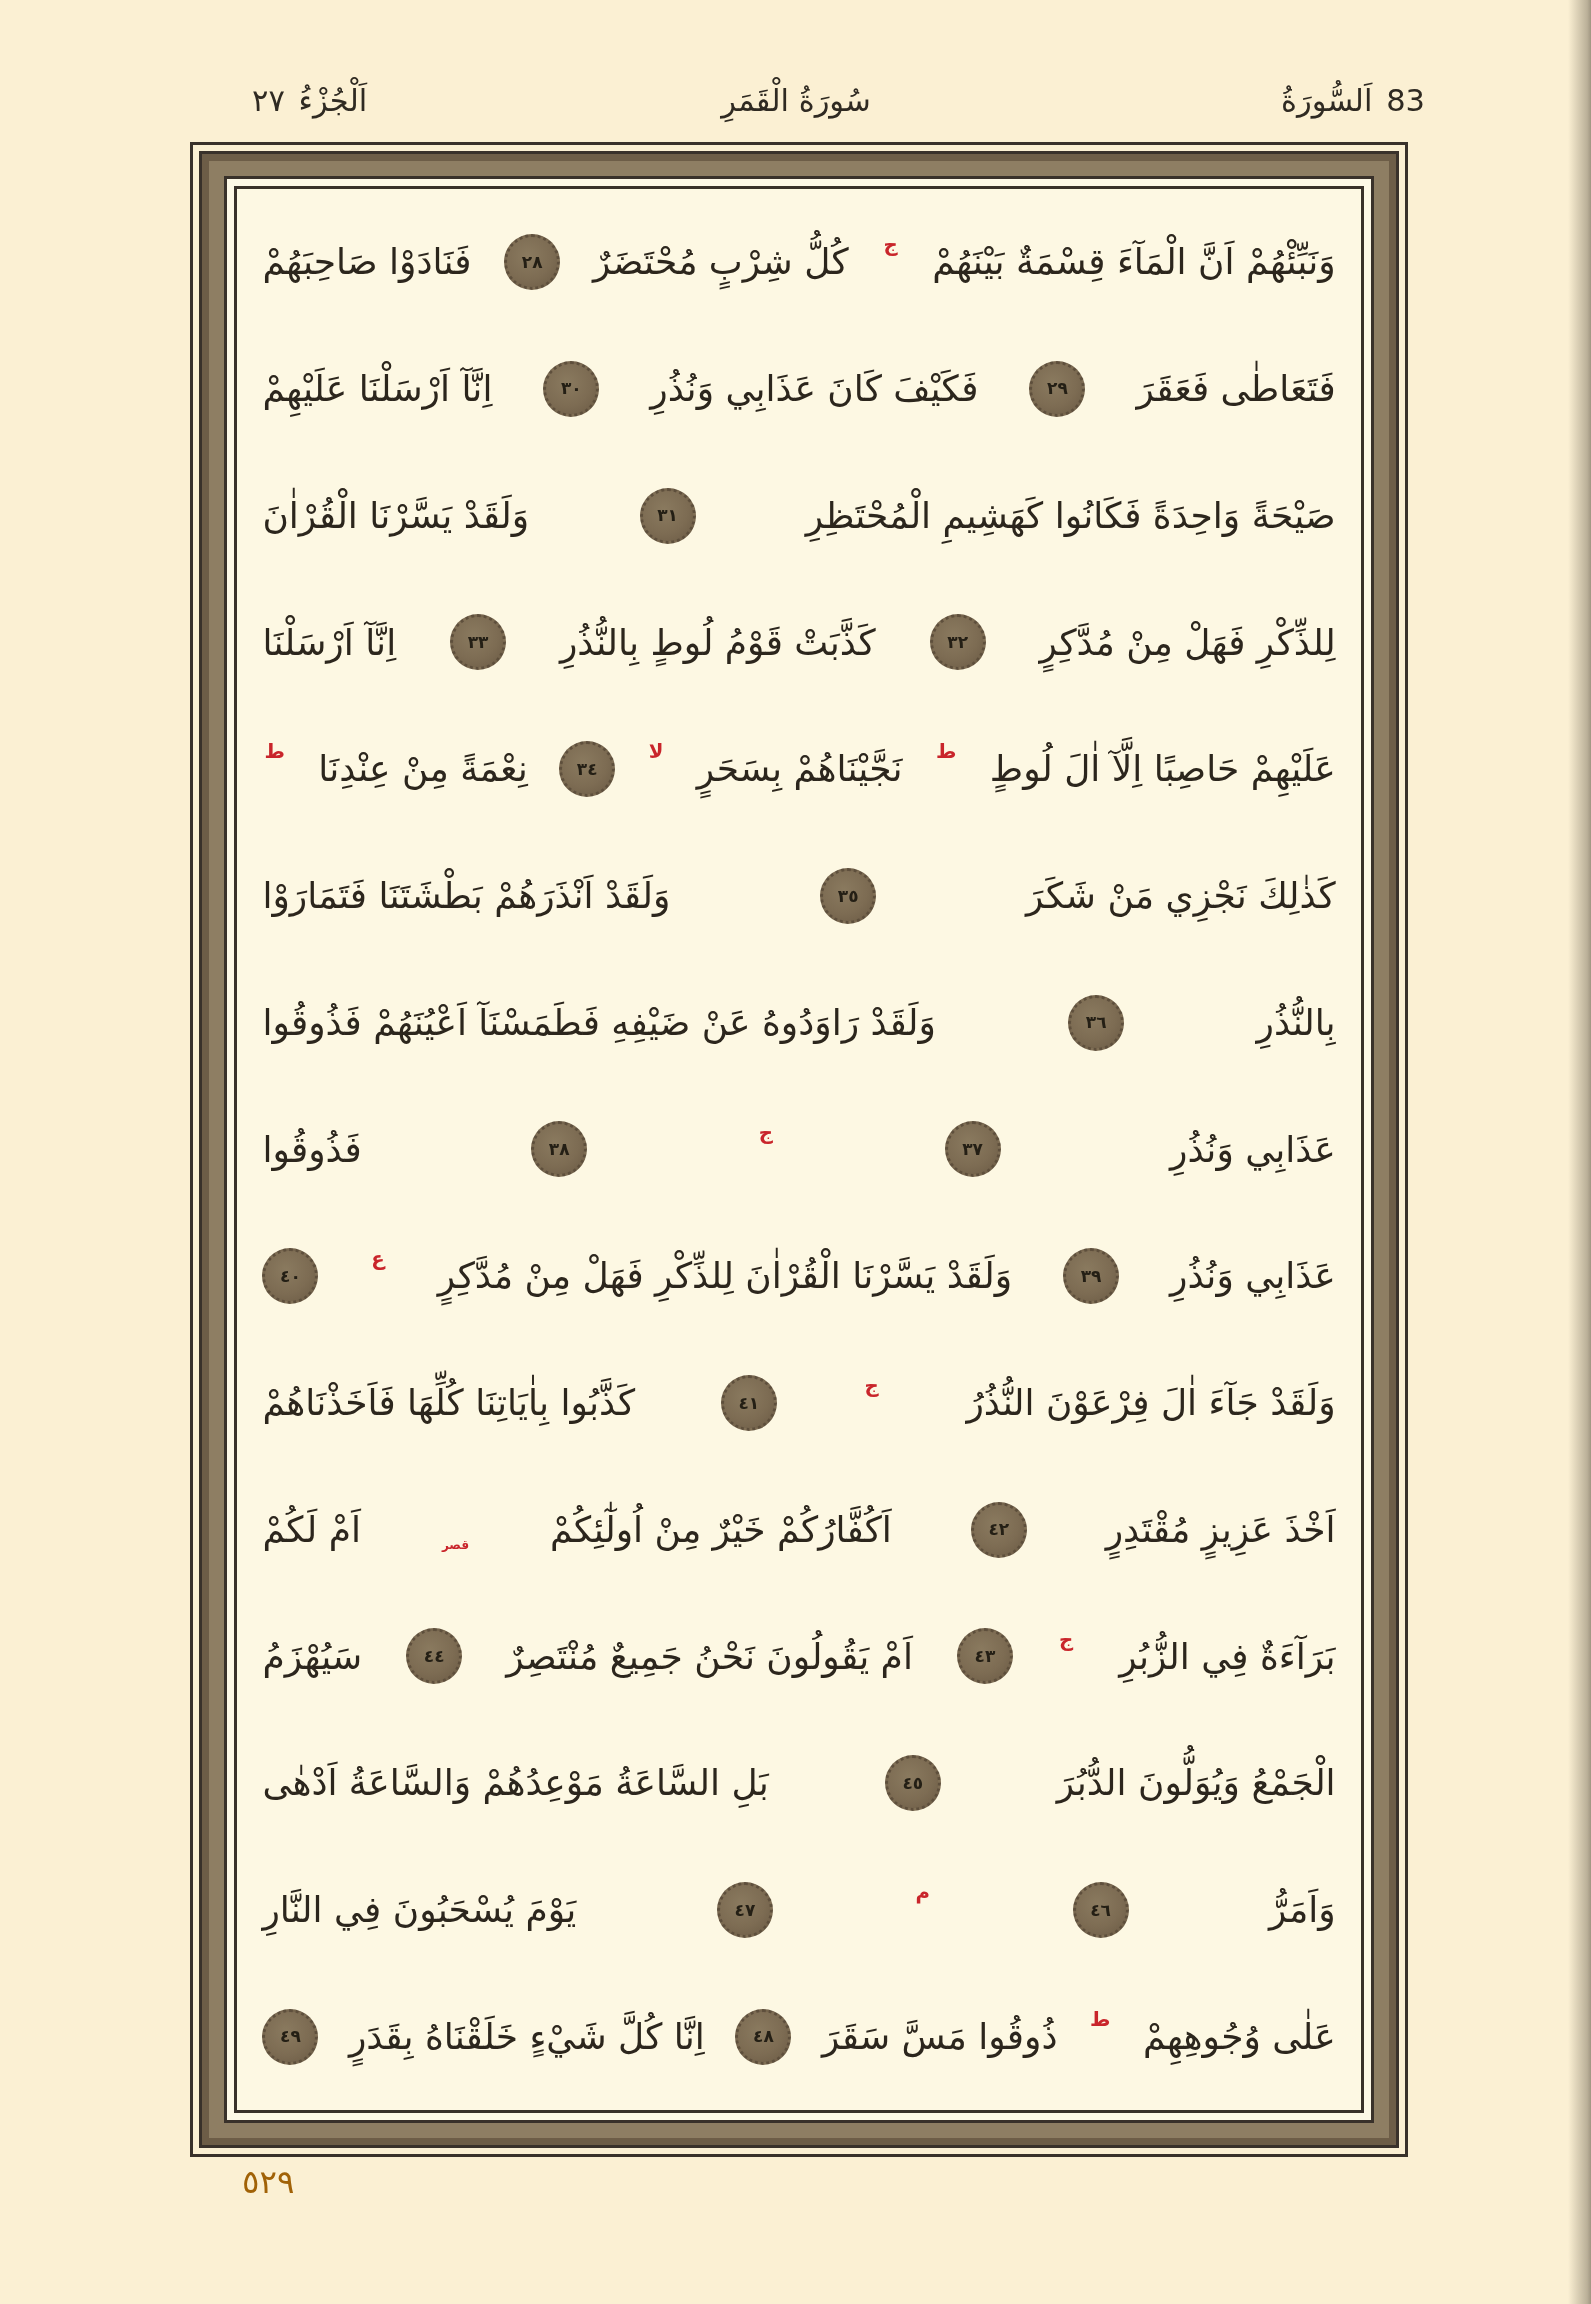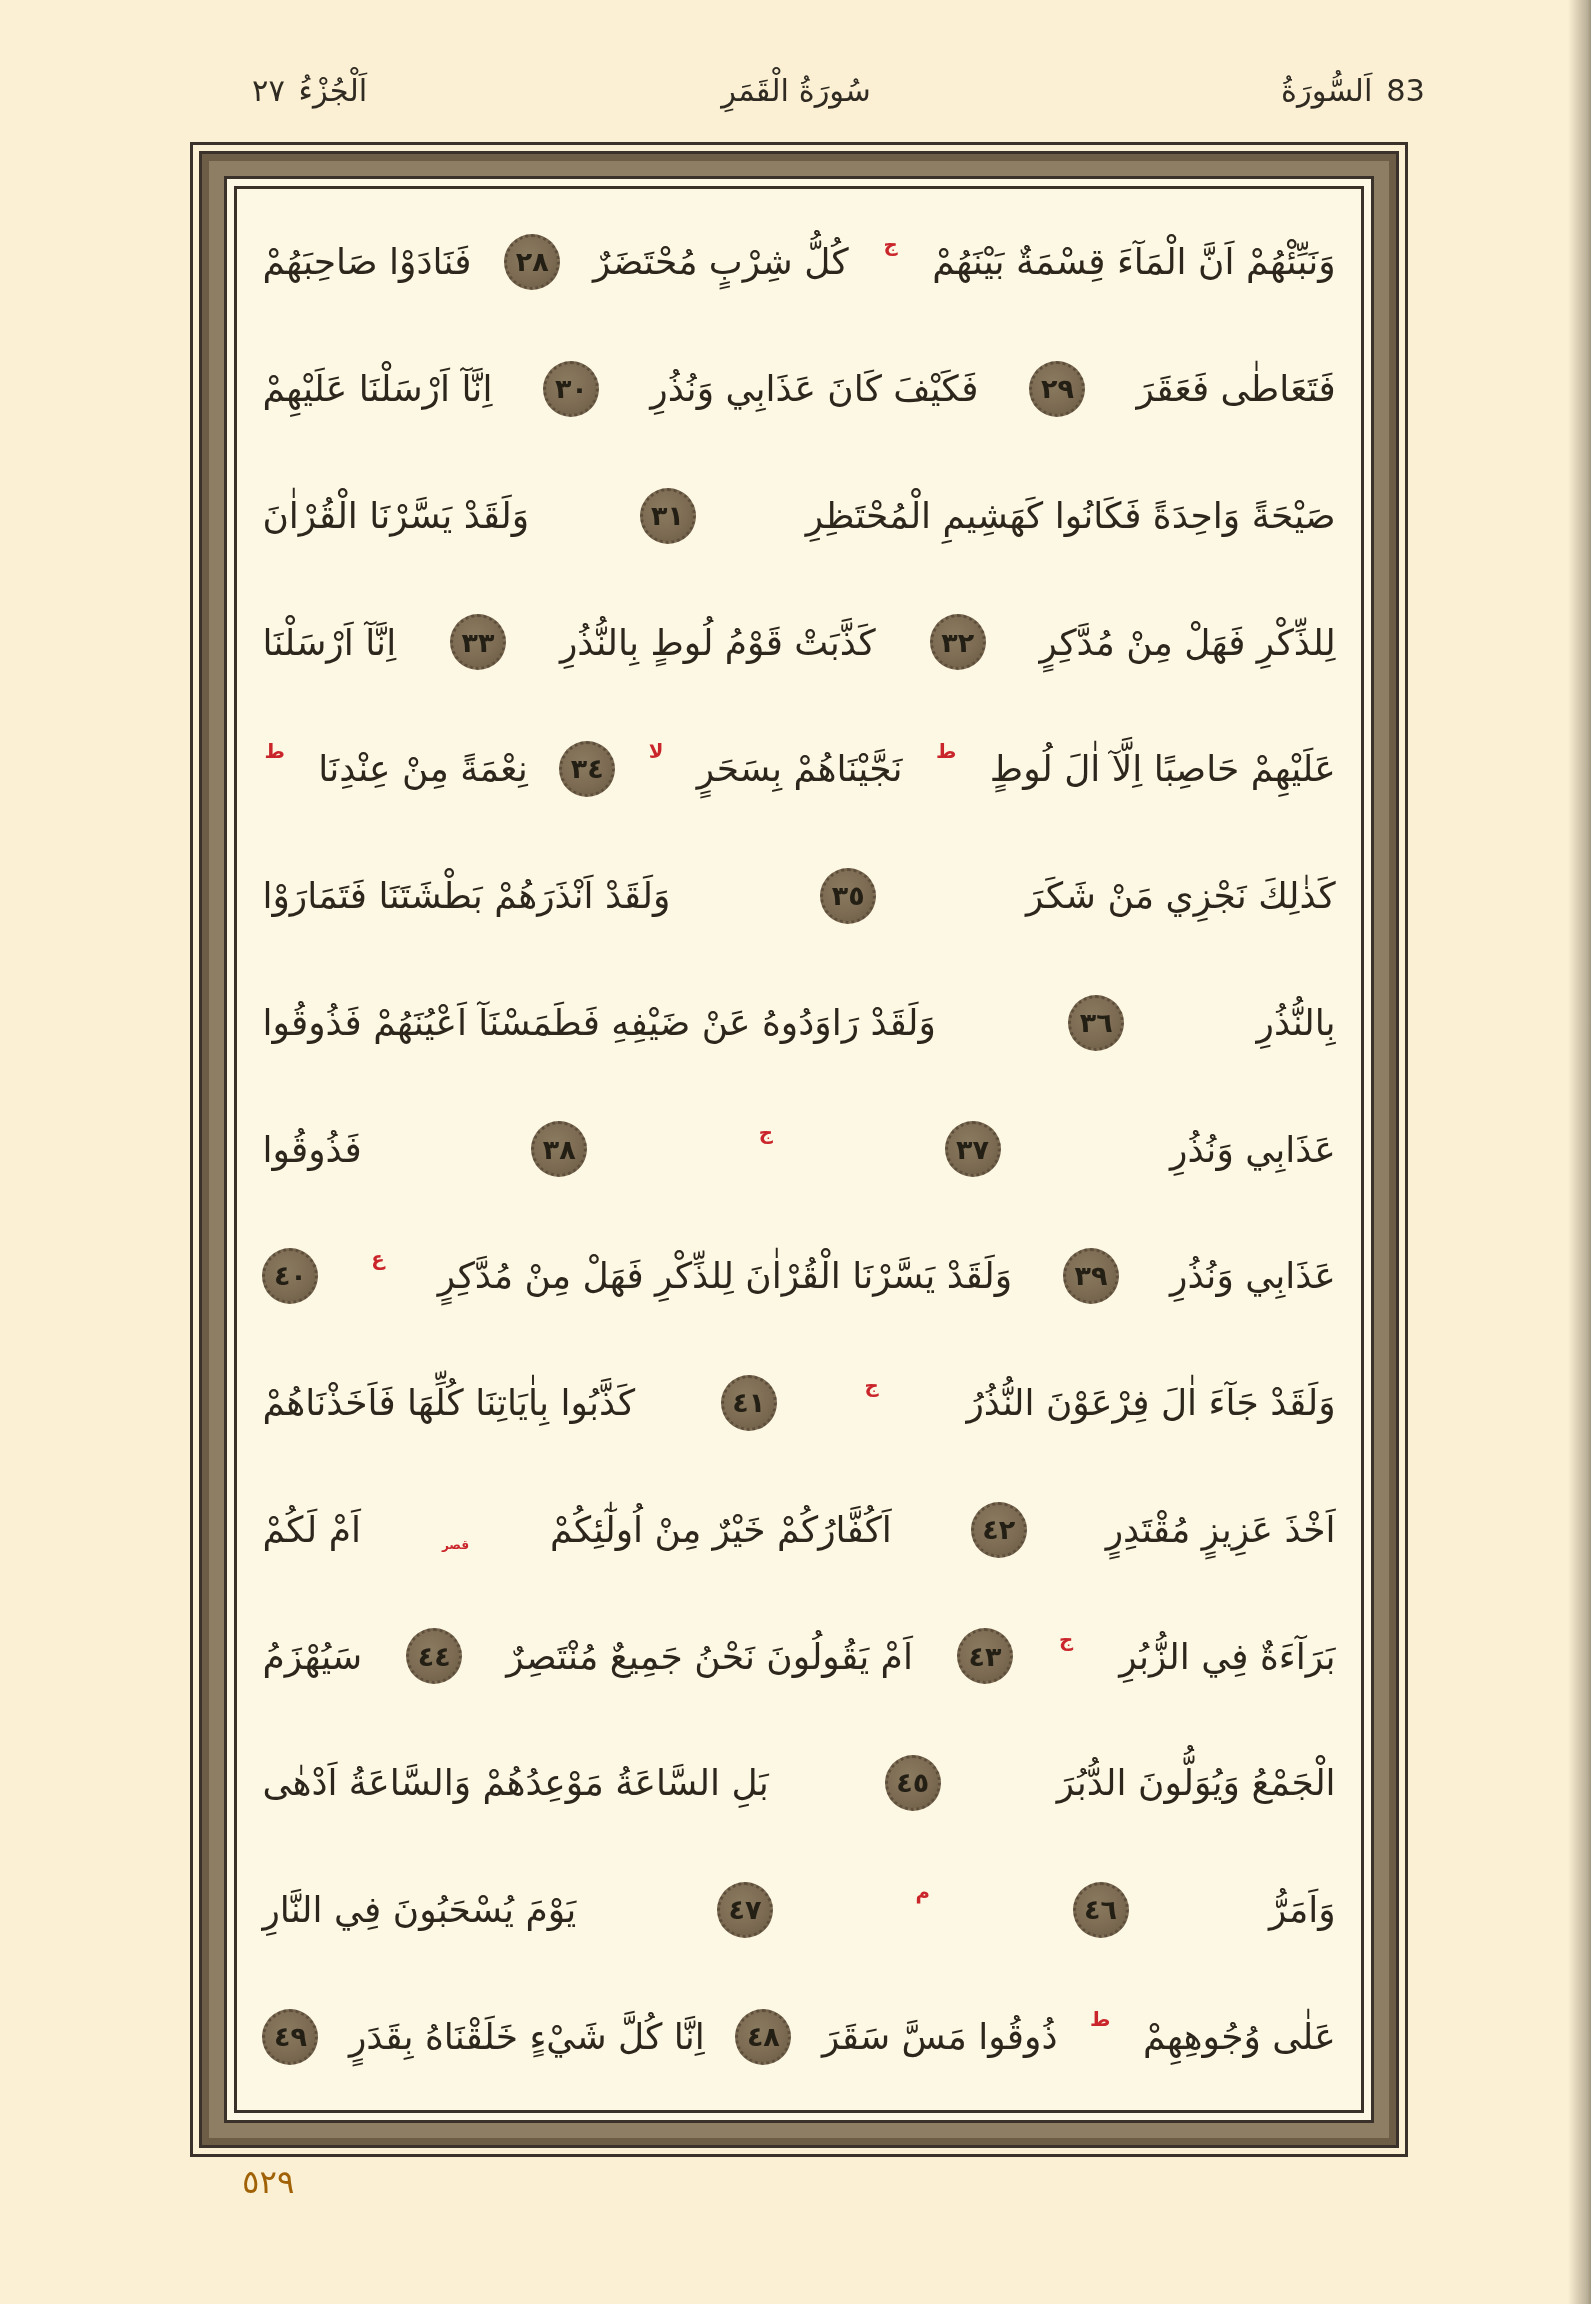--- a/index.html
+++ b/index.html
@@ -3,21 +3,21 @@
 <meta charset="utf-8">
 <style>
   html,body{margin:0;padding:0;}
   body{
     width:1592px;height:2304px;position:relative;
     background:#fbf0d3;
     font-family:"DejaVu Sans",sans-serif;
     color:#2c261d;overflow:hidden;
   }
   
-  .hdr{position:absolute;top:55px;height:71px;font-size:30.5px;color:#2f2a22;
+  .hdr{position:absolute;top:65px;height:71px;font-size:30.5px;color:#2f2a22;
        display:flex;align-items:center;gap:13.8px;}
   .hdr-left{left:252px;direction:ltr;}
   .hdr-center{left:50%;transform:translateX(-50%);}
   .hdr-right{right:167px;direction:ltr;text-align:center;}
   .hdr span{white-space:nowrap;}
   
   .frame1{position:absolute;left:190px;top:142px;width:1218px;height:2015px;
           box-sizing:border-box;border:3px solid #39312a;padding:5.9px;background:#fbf0d3;}
   .frame2{width:100%;height:100%;box-sizing:border-box;border:3px solid #39312a;}
   .frame3{width:100%;height:100%;box-sizing:border-box;border:7.9px solid #6d5d47;}
@@ -35,21 +35,21 @@
     direction:rtl;white-space:nowrap;font-size:36px;line-height:1.1;
     color:#2c261d;
   }
   .line .seg{display:inline-block;}
   
   .vbadge{
     display:inline-flex;align-items:center;justify-content:center;
     width:56px;height:56px;border-radius:50%;flex:0 0 auto;
     background:radial-gradient(circle at 42% 38%, #8a7a5f 0%, #7d6c53 55%, #6b5b45 100%);
     border:3px dotted #5e4f3c;box-sizing:border-box;
-    font-size:27px;font-weight:bold;color:#241f15;
+    font-size:17px;font-weight:bold;color:#241f15;
   }
   
   .rmark{
     display:inline-block;color:#c9252b;font-size:19.7px;font-weight:bold;
     transform:translateY(-16.7px);margin:0 2px;flex:0 0 auto;
   }
   .rmark.sub{transform:translateY(15.8px);font-size:12px;}
   
   .pagenum{position:absolute;left:242px;top:2163px;font-size:32.5px;color:#a16207;}
   

